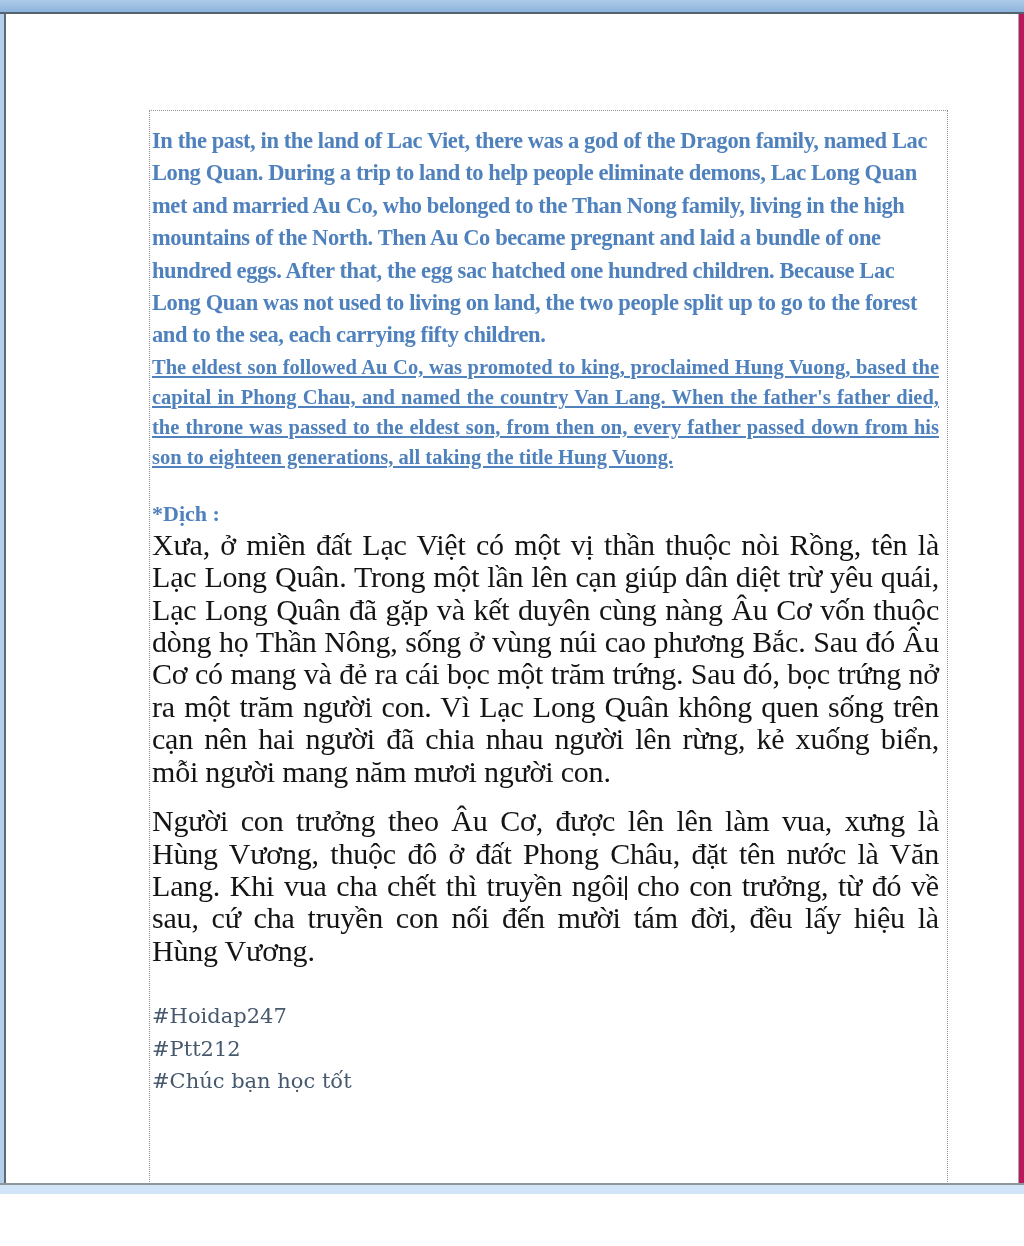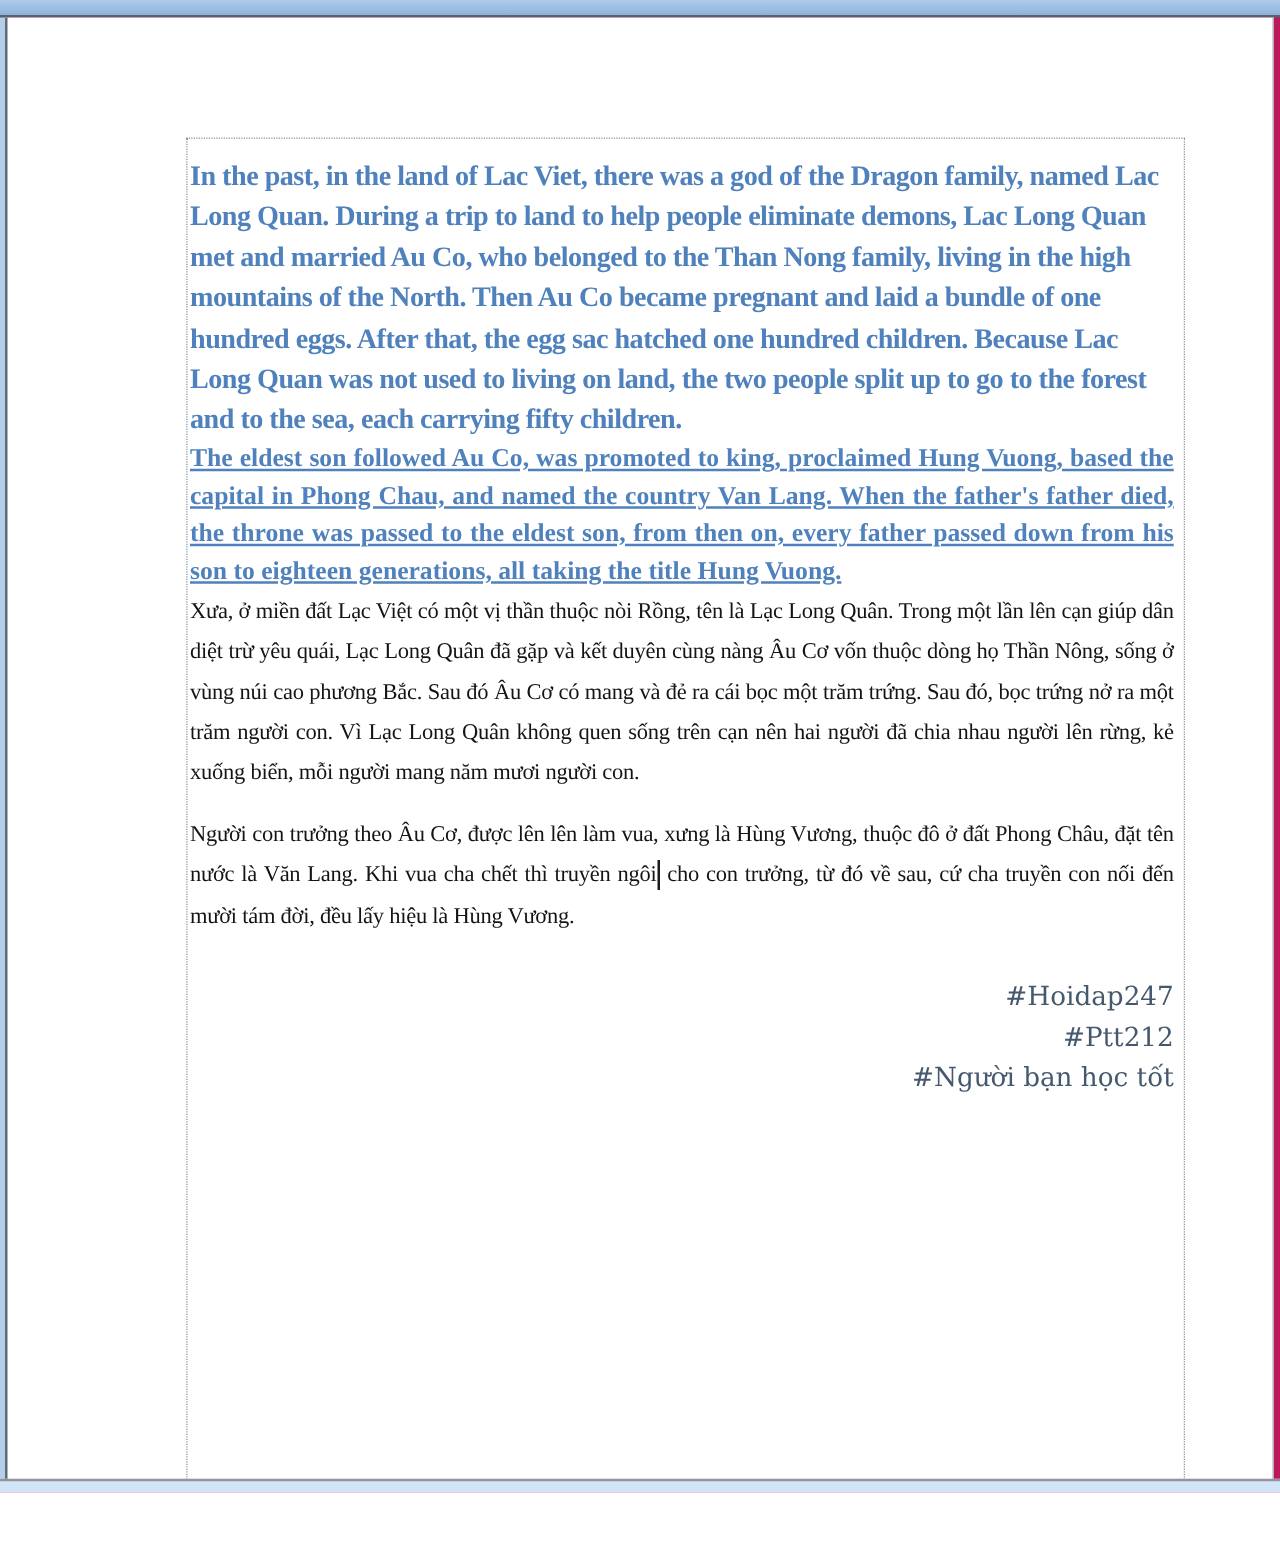--- a/index.html
+++ b/index.html
@@ -82,67 +82,68 @@
     color: #4f81bd;
     font-family: "Liberation Serif", serif;
     font-weight: bold;
     font-size: 22px;
     line-height: 30px;
     margin-top: 27px !important;
   }
   .p-vi {
     color: #141414;
     font-family: "Liberation Serif", serif;
-    font-size: 18px;
+    font-size: 30px;
     line-height: 32.4px;
     text-align: justify;
     letter-spacing: -0.2px;
   }
   .p-vi-2 { margin-top: 17px !important; }
   .caret {
     display: inline-block;
     width: 0;
     height: 24px;
     border-left: 2px solid #1c1c1c;
     vertical-align: middle;
     margin: -3px 0 0 1px;
   }
   .tags {
     margin-top: 33px !important;
     color: #46586d;
     font-family: "DejaVu Serif", serif;
     font-size: 21px;
     line-height: 32.5px;
-    text-align: right;
+    text-align: left;
   }
   .tags div { white-space: nowrap; }
 </style>
 </head>
 <body>
 
 <div class="app">
 
   <div class="left-sliver"></div>
   <div class="top-strip"></div>
   <div class="bottom-strip"></div>
 
   <div class="page">
 
     <div class="textbox">
 
       <p class="p-en1">In the past, in the land of Lac Viet, there was a god of the Dragon family, named Lac Long Quan. During a trip to land to help people eliminate demons, Lac Long Quan met and married Au Co, who belonged to the Than Nong family, living in the high mountains of the North. Then Au Co became pregnant and laid a bundle of one hundred eggs. After that, the egg sac hatched one hundred children. Because Lac Long Quan was not used to living on land, the two people split up to go to the forest and to the sea, each carrying fifty children.</p>
 
       <p class="p-en2">The eldest son followed Au Co, was promoted to king, proclaimed Hung Vuong, based the capital in Phong Chau, and named the country Van Lang. When the father's father died, the throne was passed to the eldest son, from then on, every father passed down from his son to eighteen generations, all taking the title Hung Vuong.</p>
 
+      <p class="dich-label">*Dịch :</p>
 
       <p class="p-vi">Xưa, ở miền đất Lạc Việt có một vị thần thuộc nòi Rồng, tên là Lạc Long Quân. Trong một lần lên cạn giúp dân diệt trừ yêu quái, Lạc Long Quân đã gặp và kết duyên cùng nàng Âu Cơ vốn thuộc dòng họ Thần Nông, sống ở vùng núi cao phương Bắc. Sau đó Âu Cơ có mang và đẻ ra cái bọc một trăm trứng. Sau đó, bọc trứng nở ra một trăm người con. Vì Lạc Long Quân không quen sống trên cạn nên hai người đã chia nhau người lên rừng, kẻ xuống biển, mỗi người mang năm mươi người con.</p>
 
       <p class="p-vi p-vi-2"><span>Người con trưởng theo Âu Cơ, được lên lên làm vua, xưng là Hùng Vương, thuộc đô ở đất Phong Châu, đặt tên nước là Văn Lang. Khi vua cha chết thì truyền ngôi</span><span class="caret"></span><span> cho con trưởng, từ đó về sau, cứ cha truyền con nối đến mười tám đời, đều lấy hiệu là Hùng Vương.</span></p>
 
       <div class="tags">
         <div>#Hoidap247</div>
         <div>#Ptt212</div>
-        <div>#Người bạn học tốt</div>
+        <div>#Chúc bạn học tốt</div>
       </div>
 
     </div>
   </div>
 </div>
 
 </body></html>

